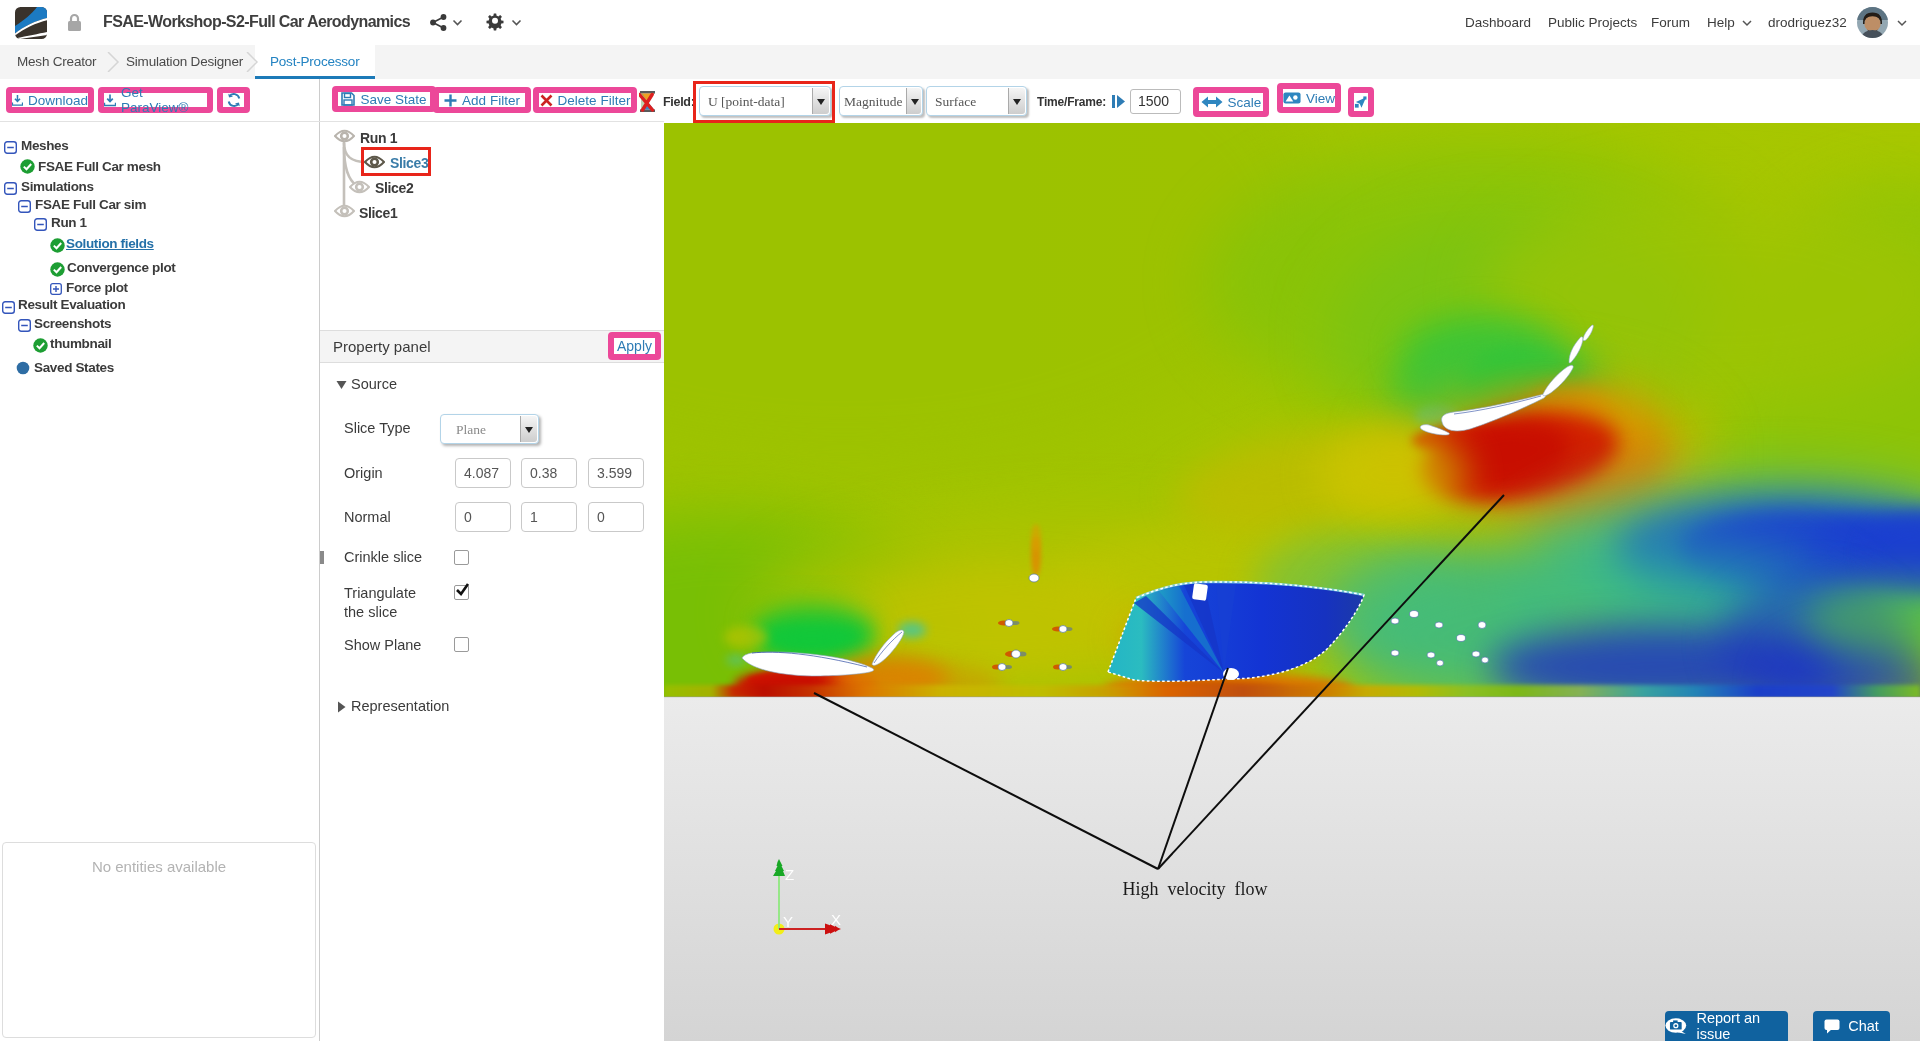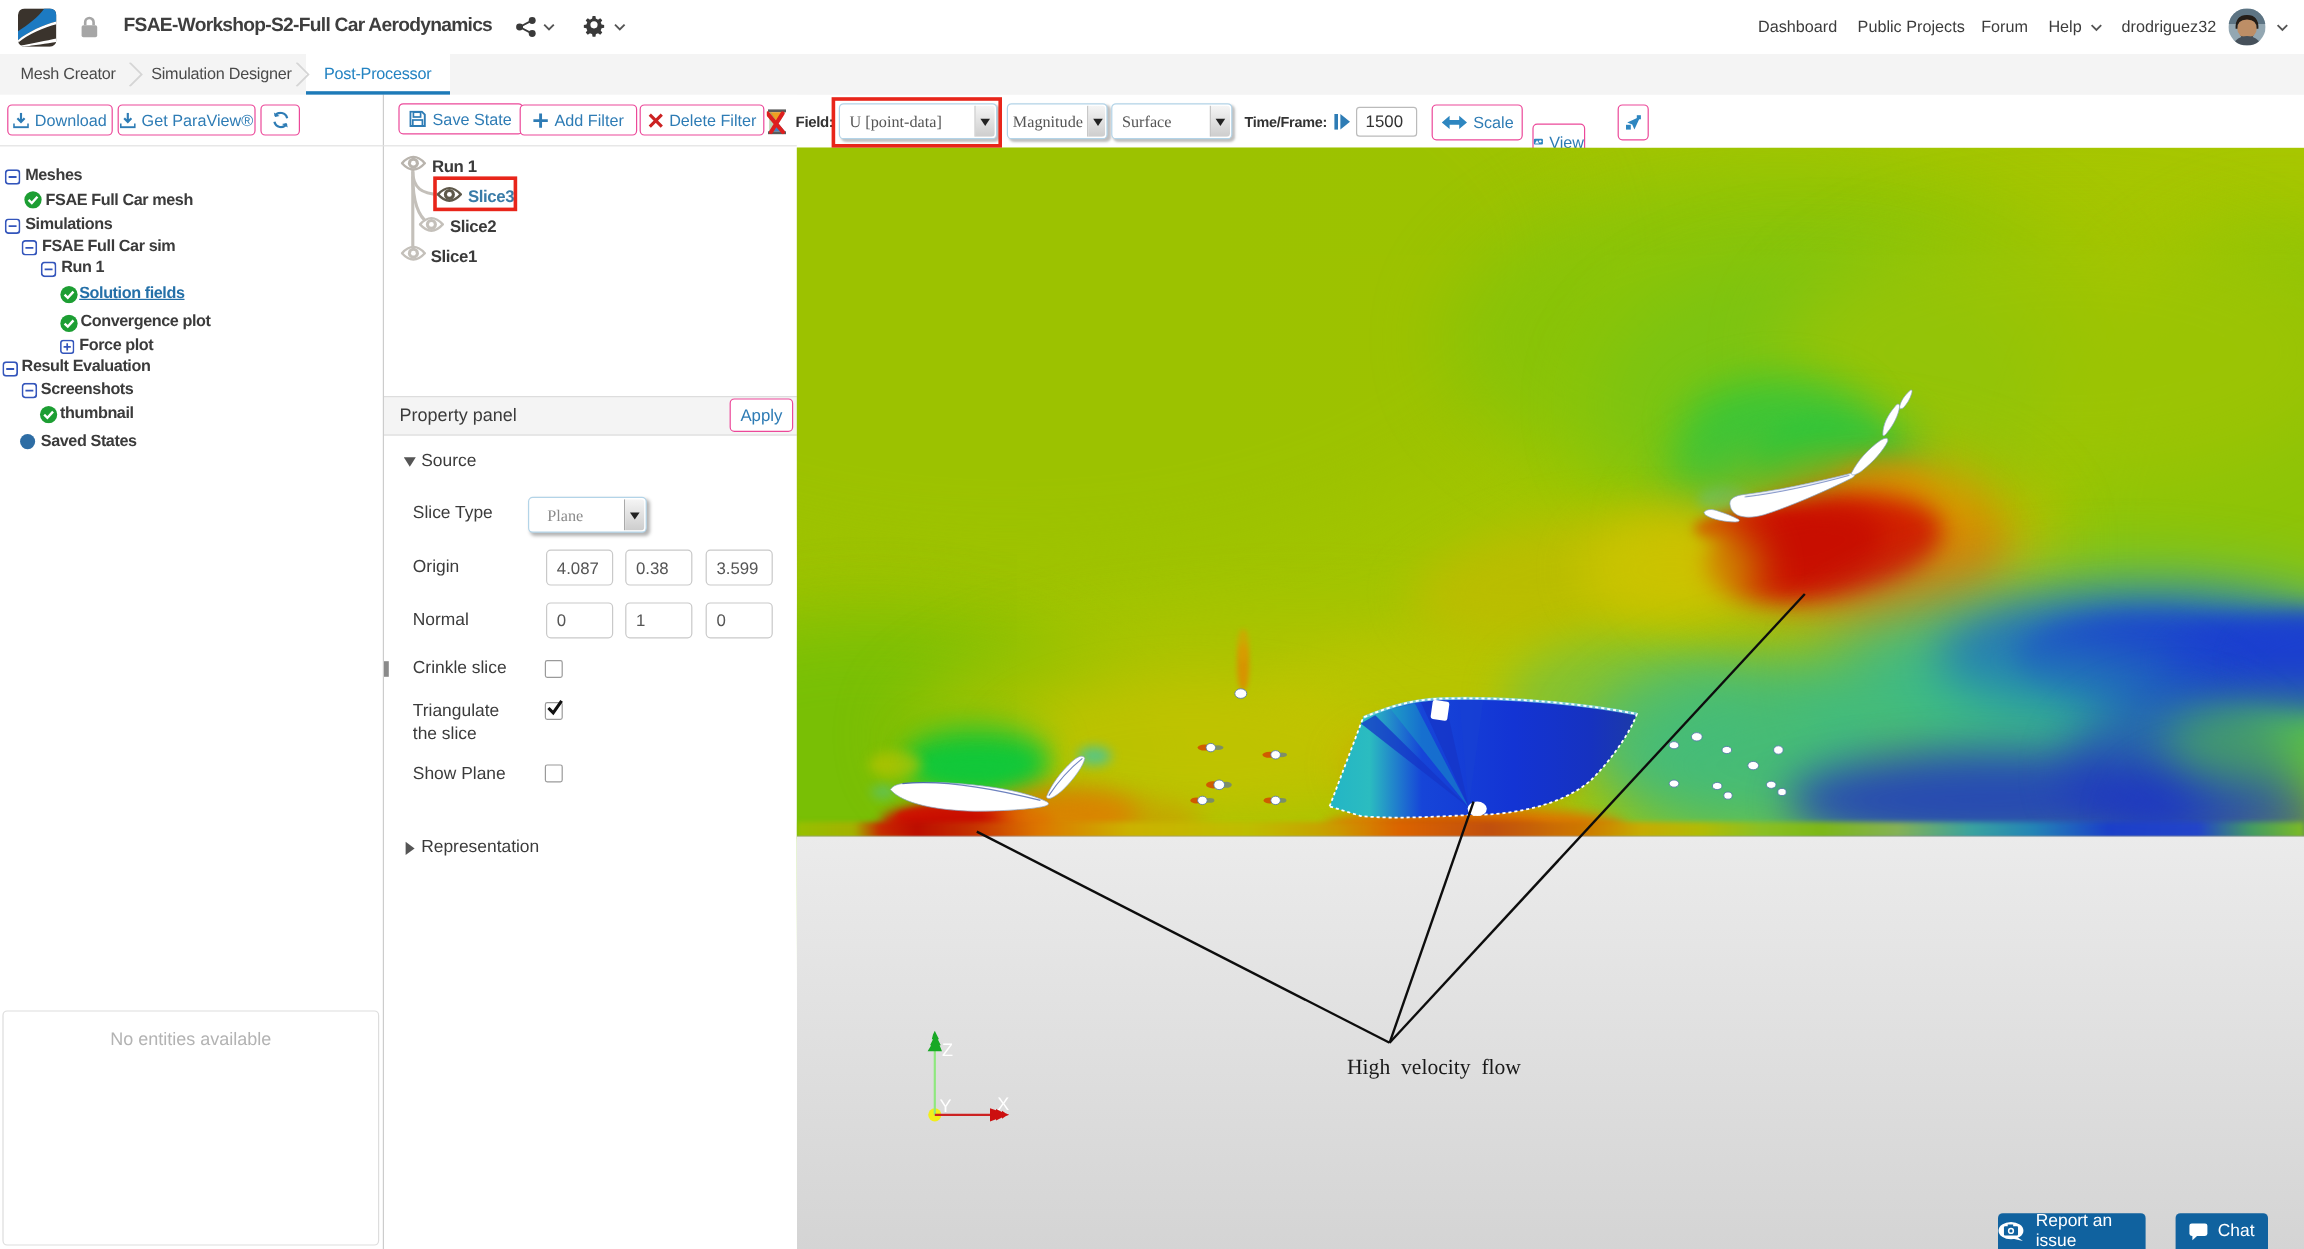--- a/index.html
+++ b/index.html
@@ -9,21 +9,21 @@
   
   #header { position:absolute; left:0; top:0; width:1920px; height:45px; background:#fff; }
   #title { position:absolute; left:103px; top:13px; font-size:16px; font-weight:bold; color:#3e3e3e; letter-spacing:-0.6px;}
   .navitem { position:absolute; top:15px; font-size:13.5px; color:#3c3c3c; }
   
   #tabbar { position:absolute; left:0; top:45px; width:1920px; height:34px; background:#f4f4f4; }
   .tab { position:absolute; top:0; height:34px; line-height:34px; font-size:13.5px; letter-spacing:-0.2px; color:#4a4a4a; }
   #tab-active { position:absolute; left:255px; top:0; width:120px; height:31px; background:#fff; }
   #tab-underline { position:absolute; left:255px; top:31px; width:120px; height:3px; background:#1d7ab8; }
   .tabsep { position:absolute; top:7px; width:14px; height:20px; }
-  .btn { position:absolute; height:26px; border:1px solid #ec4899; border-radius:4px; background:#fff;
+  .btn { position:absolute; height:26px; border:6px solid #ec4899; border-radius:4px; background:#fff;
     color:#2e7cb5; font-size:13.5px; display:flex; align-items:center; justify-content:center; gap:5px; }
   .lbl { position:absolute; font-size:13.5px; font-weight:bold; color:#333; }
   .sel { position:absolute; height:30px; border:1px solid #b3d4e8; border-radius:4px; background:#fff;
     font-size:13.5px; color:#555; box-shadow:2px 2px 2px rgba(0,0,0,0.25); }
   .sel .txt { position:absolute; left:8px; top:7px; white-space:nowrap;font-family:Liberation Serif, serif; }
   .selbtn { position:absolute; right:1px; top:1px; width:17px; height:26px;
     background:linear-gradient(#f5f5f5,#cdcdcd); border-left:1px solid #aaa; border-radius:0 3px 3px 0; }
   .selbtn:after { content:""; position:absolute; left:4px; top:11px; border:4.5px solid transparent; border-top:6px solid #222; }
   
   #leftpanel { position:absolute; left:0; top:79px; width:319px; height:962px; background:#fff; border-bottom:0; }
@@ -276,21 +276,21 @@
 <svg class="abs" style="left:1111px;top:94px" width="15" height="15" viewBox="0 0 15 15">
     <rect x="1" y="1" width="3" height="13" fill="#2e7cb5"></rect>
     <path d="M6 1 L14 7.5 L6 14 Z" fill="#2e7cb5"></path>
   </svg>
 <div class="pinput" style="left:1130px;top:89px;width:51px;height:25px;line-height:23px;color:#333;border-color:#bbb;border-radius:3px;padding-left:7px">1500</div>
 <div class="btn" style="left:1193px;top:87px;width:76px;height:30px">
   <svg width="22" height="12" viewBox="0 0 22 12">
       <path d="M0.5 6 L7 0.5 L7 4 L15 4 L15 0.5 L21.5 6 L15 11.5 L15 8 L7 8 L7 11.5 Z" fill="#2e86c0"></path>
     </svg>
   Scale</div>
-<div class="btn" style="left:1277px;top:103px;width:44px;height:30px">
+<div class="btn" style="left:1277px;top:83px;width:64px;height:30px">
   <svg width="21" height="14" viewBox="0 0 21 14">
       <rect x="0.5" y="0.5" width="20" height="13" rx="2.5" fill="#2e86c0"></rect>
       <path d="M3 11 L7.5 4 L12 11 Z" fill="#fff"></path>
       <circle cx="14.5" cy="6.5" r="2.6" fill="#fff"></circle>
     </svg>
   View</div>
 <div class="btn" style="left:1348px;top:87px;width:26px;height:30px">
   <svg width="15" height="15" viewBox="0 0 15 15">
       <path d="M2 2 L7 13 L8.8 8.8 L13 7 Z" fill="#2e86c0" transform="rotate(90 7.5 7.5)"></path>
       <rect x="1" y="9" width="4" height="4" fill="#2e86c0"></rect>

